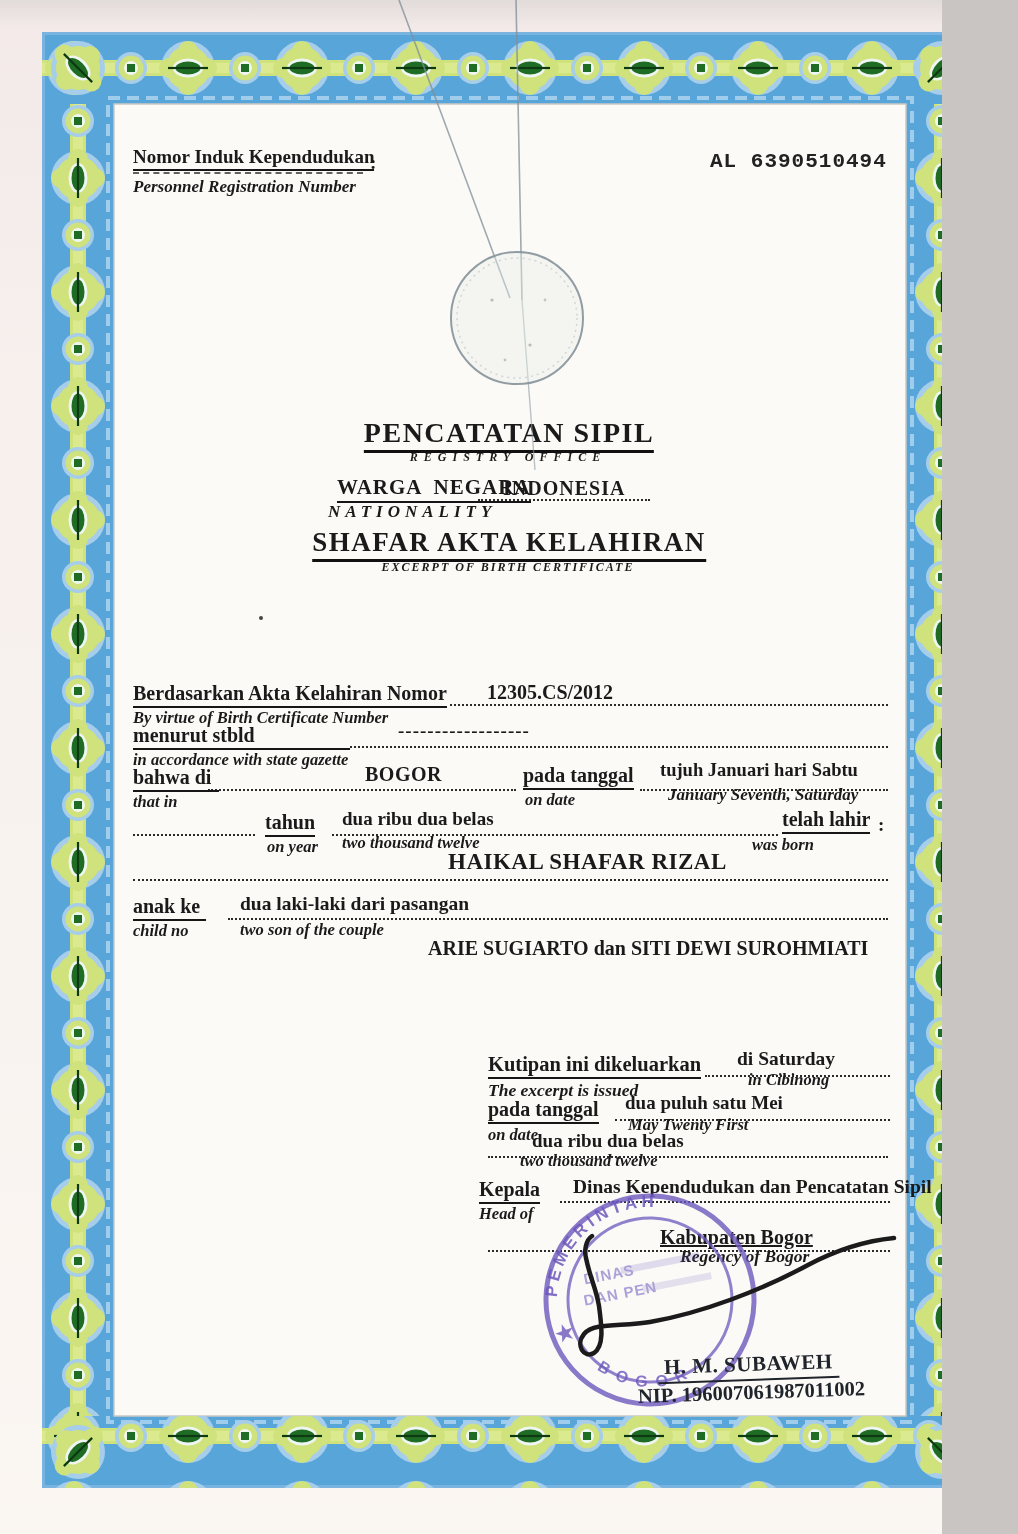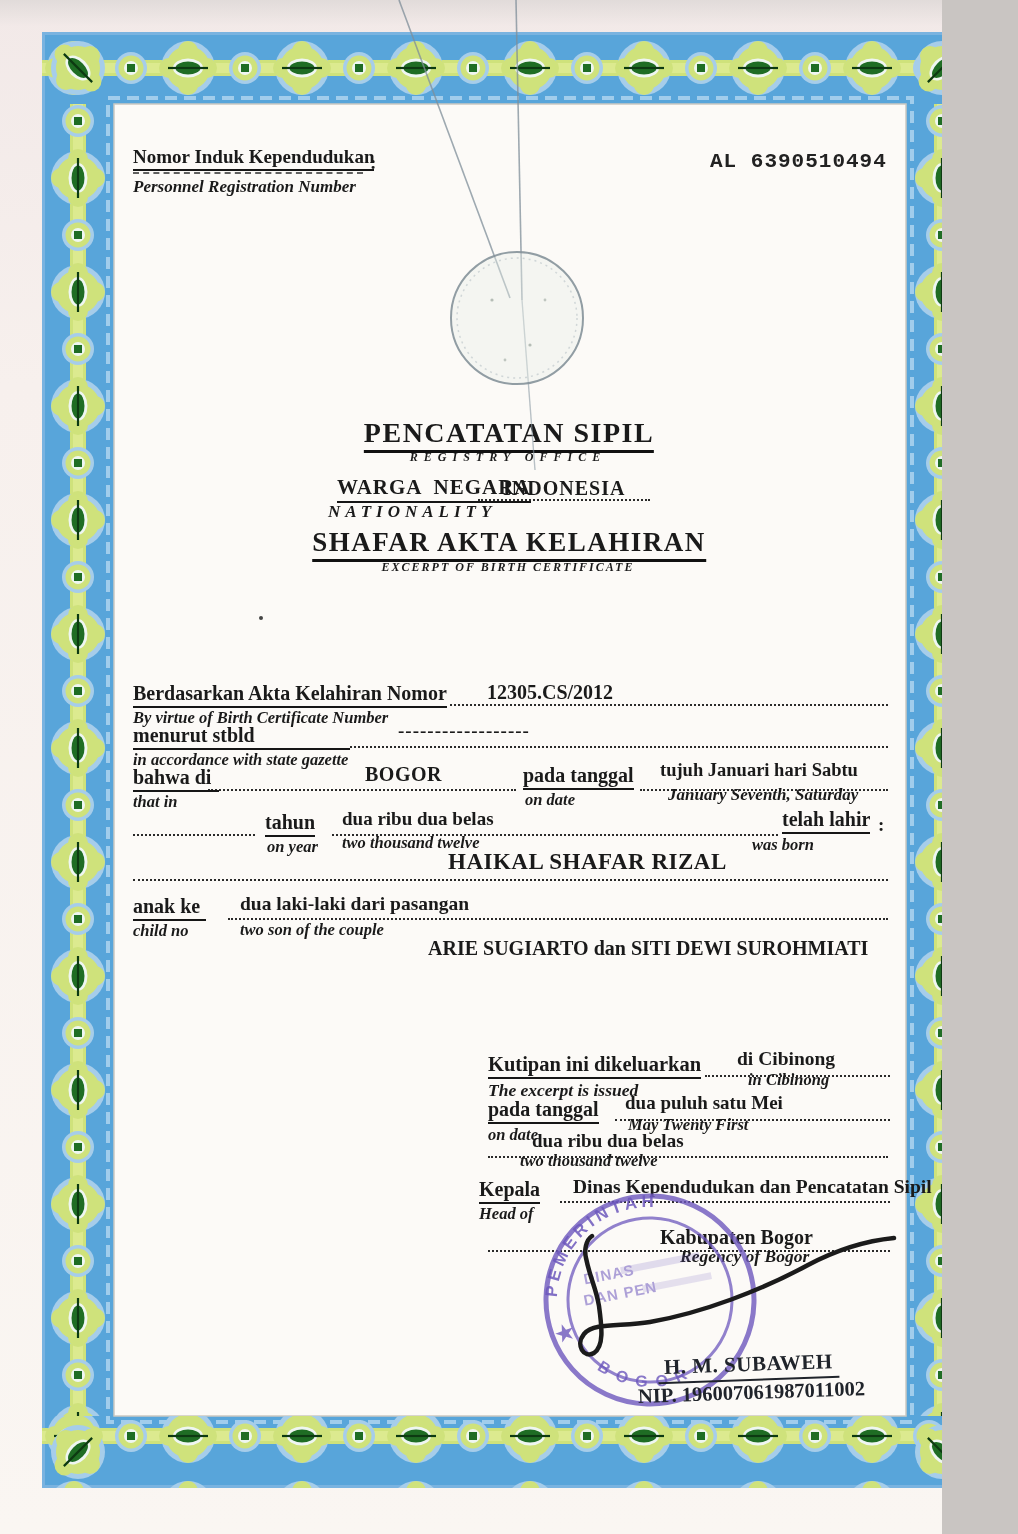--- a/index.html
+++ b/index.html
@@ -140,40 +140,40 @@
   <div class="abs lbl u" style="left:133px;top:895px;padding-right:6px;">anak ke</div>
   <div class="abs eng" style="left:133px;top:921px;">child no</div>
   <div class="abs val" style="left:240px;top:893px;font-size:19.5px;">dua laki-laki dari pasangan</div>
   <div class="dot" style="left:228px;top:918px;width:660px;"></div>
   <div class="abs eng" style="left:240px;top:920px;">two son of the couple</div>
 
   <div class="abs val" style="left:428px;top:937px;font-size:20px;text-align:center;">ARIE SUGIARTO dan SITI DEWI SUROHMIATI</div>
 
   <div class="abs lbl u" style="left:488px;top:1053px;font-size:20.5px;border-bottom-width:2.5px;">Kutipan ini dikeluarkan</div>
   <div class="abs eng" style="left:488px;top:1080px;font-size:17.5px;">The excerpt is issued</div>
-  <div class="abs val" style="left:737px;top:1048px;font-size:19.5px;">di Cibinong</div>
+  <div class="abs val" style="left:737px;top:1048px;font-size:19.5px;">di Saturday</div>
   <div class="dot" style="left:705px;top:1075px;width:185px;"></div>
   <div class="abs eng" style="left:748px;top:1070px;">in Cibinong</div>
 
   <div class="abs lbl u" style="left:488px;top:1098px;">pada tanggal</div>
   <div class="abs eng" style="left:488px;top:1125px;">on date</div>
   <div class="abs val" style="left:625px;top:1092px;">dua puluh satu Mei</div>
   <div class="dot" style="left:615px;top:1119px;width:275px;"></div>
   <div class="abs eng" style="left:628px;top:1115px;">May Twenty First</div>
 
   <div class="abs val" style="left:532px;top:1130px;">dua ribu dua belas</div>
   <div class="dot" style="left:488px;top:1156px;width:400px;"></div>
   <div class="abs eng" style="left:520px;top:1151px;">two thousand twelve</div>
 
   <div class="abs lbl u" style="left:479px;top:1178px;">Kepala</div>
   <div class="abs eng" style="left:479px;top:1204px;">Head of</div>
   <div class="abs val" style="left:573px;top:1176px;font-size:19.5px;">Dinas Kependudukan dan Pencatatan Sipil</div>
   <div class="dot" style="left:560px;top:1201px;width:330px;"></div>
 
-  <div class="abs val" style="left:660px;top:1226px;font-size:20px;">Kabupaten Bogor</div>
+  <div class="abs val" style="left:660px;top:1226px;font-size:20px;text-decoration:underline;">Kabupaten Bogor</div>
   <div class="dot" style="left:488px;top:1250px;width:402px;"></div>
   <div class="abs eng" style="left:680px;top:1246px;font-size:17.5px;">Regency of Bogor</div>
 
   <svg class="overlay" width="1018" height="1534" viewBox="0 0 1018 1534">
     <line x1="399" y1="0" x2="510" y2="298" stroke="#7f8e99" stroke-width="1.6" opacity=".75"></line>
     <line x1="516" y1="0" x2="522" y2="300" stroke="#7f8e99" stroke-width="1.6" opacity=".75"></line>
     <line x1="522" y1="300" x2="535" y2="470" stroke="#8c9aa4" stroke-width="1.4" opacity=".6"></line>
 
     <g>
       <circle cx="517" cy="318" r="66" fill="#e9efe9" fill-opacity=".45" stroke="#86939b" stroke-width="2" opacity=".9"></circle>

